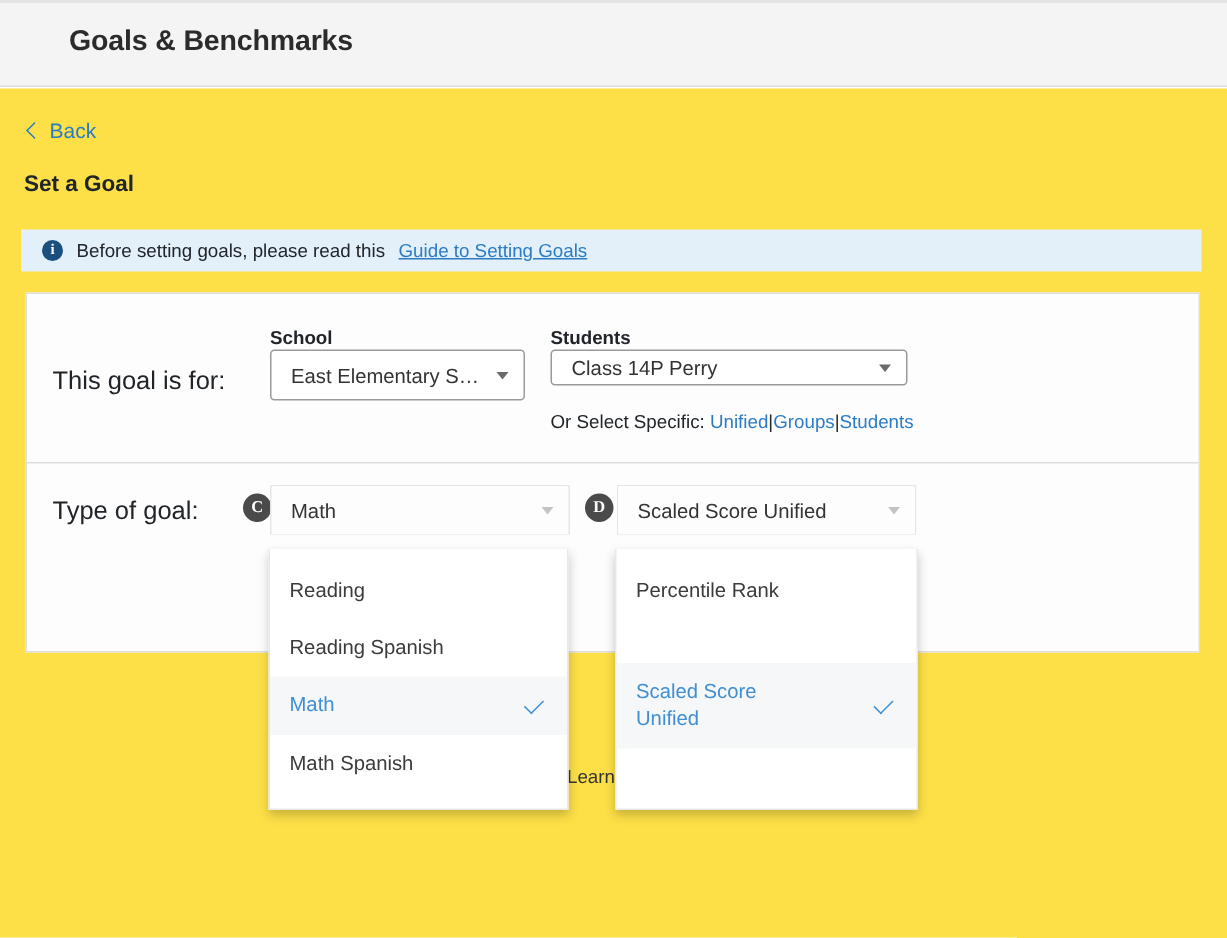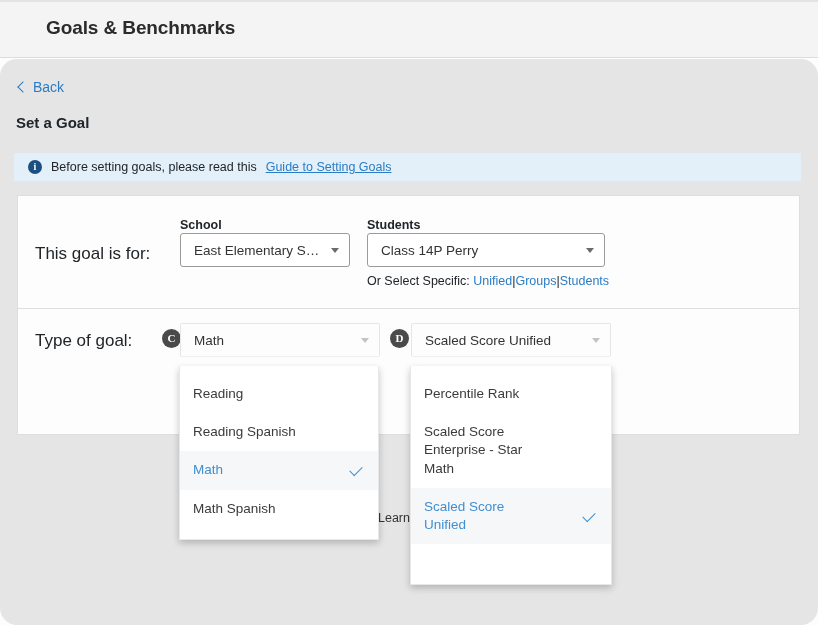--- a/index.html
+++ b/index.html
@@ -30,21 +30,21 @@
     border-bottom:1px solid #dcdcdc;
   }
   .page-header .title {
     position:absolute; left:12px; top:15px;
     font-size:19px; font-weight:bold; color:#2b2b2b;
     letter-spacing:-0.1px;
     margin-left:34px;
   }
 
   
-  .content { position:absolute; left:0; top:59px; width:818px; height:566px; background:#e5e5e5;border-radius:17px; }
+  .content { position:absolute; left:0; top:59px; width:818px; height:566px; background:#fde047; }
 
   .back-link {
     position:absolute; left:16px; top:20px;
     display:flex; align-items:center; gap:7px;
     color:#2b7cc4; font-size:14px; cursor:pointer;
   }
   .back-link .chev { display:block; width:10px; height:10px; position:relative; }
   .back-link .chev::before{
     content:""; position:absolute; left:3px; top:1px;
     width:7px; height:7px;
@@ -207,21 +207,21 @@
       <div class="card-row-1">
         <div class="row-label" style="left:17px; top:48px;">This goal is for:</div>
 
         <div class="field-label" style="left:162px; top:22px;">School</div>
         <div class="select" style="left:162px; top:37px; width:170px; height:34px;">
           <span class="val">East Elementary Sch…</span>
           <span class="caret"></span>
         </div>
 
         <div class="field-label" style="left:349px; top:22px;">Students</div>
-        <div class="select" style="left:349px; top:37px; width:238px; height:34px;">
+        <div class="select" style="left:349px; top:37px; width:238px; height:24px;">
           <span class="val">Class 14P Perry</span>
           <span class="caret"></span>
         </div>
 
         <div class="helper" style="left:349px; top:78px;">
           <span>Or Select Specific:</span>
           <a>Unified</a><span class="sep">|</span><a>Groups</a><span class="sep">|</span><a>Students</a>
         </div>
       </div>
 
@@ -264,21 +264,20 @@
         <span class="check"></span>
       </div>
     </div>
 
     <div class="dropdown" style="left:410px; top:307px; width:202px;">
       <div class="dd-item">
         <span class="txt">Percentile Rank</span>
         <span class="check"></span>
       </div>
       <div class="dd-item">
-        <span class="txt">Scaled Score Enterprise - Star Math</span>
         <span class="check"></span>
       </div>
       <div class="dd-item selected">
         <span class="txt">Scaled Score Unified</span>
         <span class="check"></span>
       </div>
       <div class="dd-item">
         <span class="check"></span>
       </div>
     </div>

